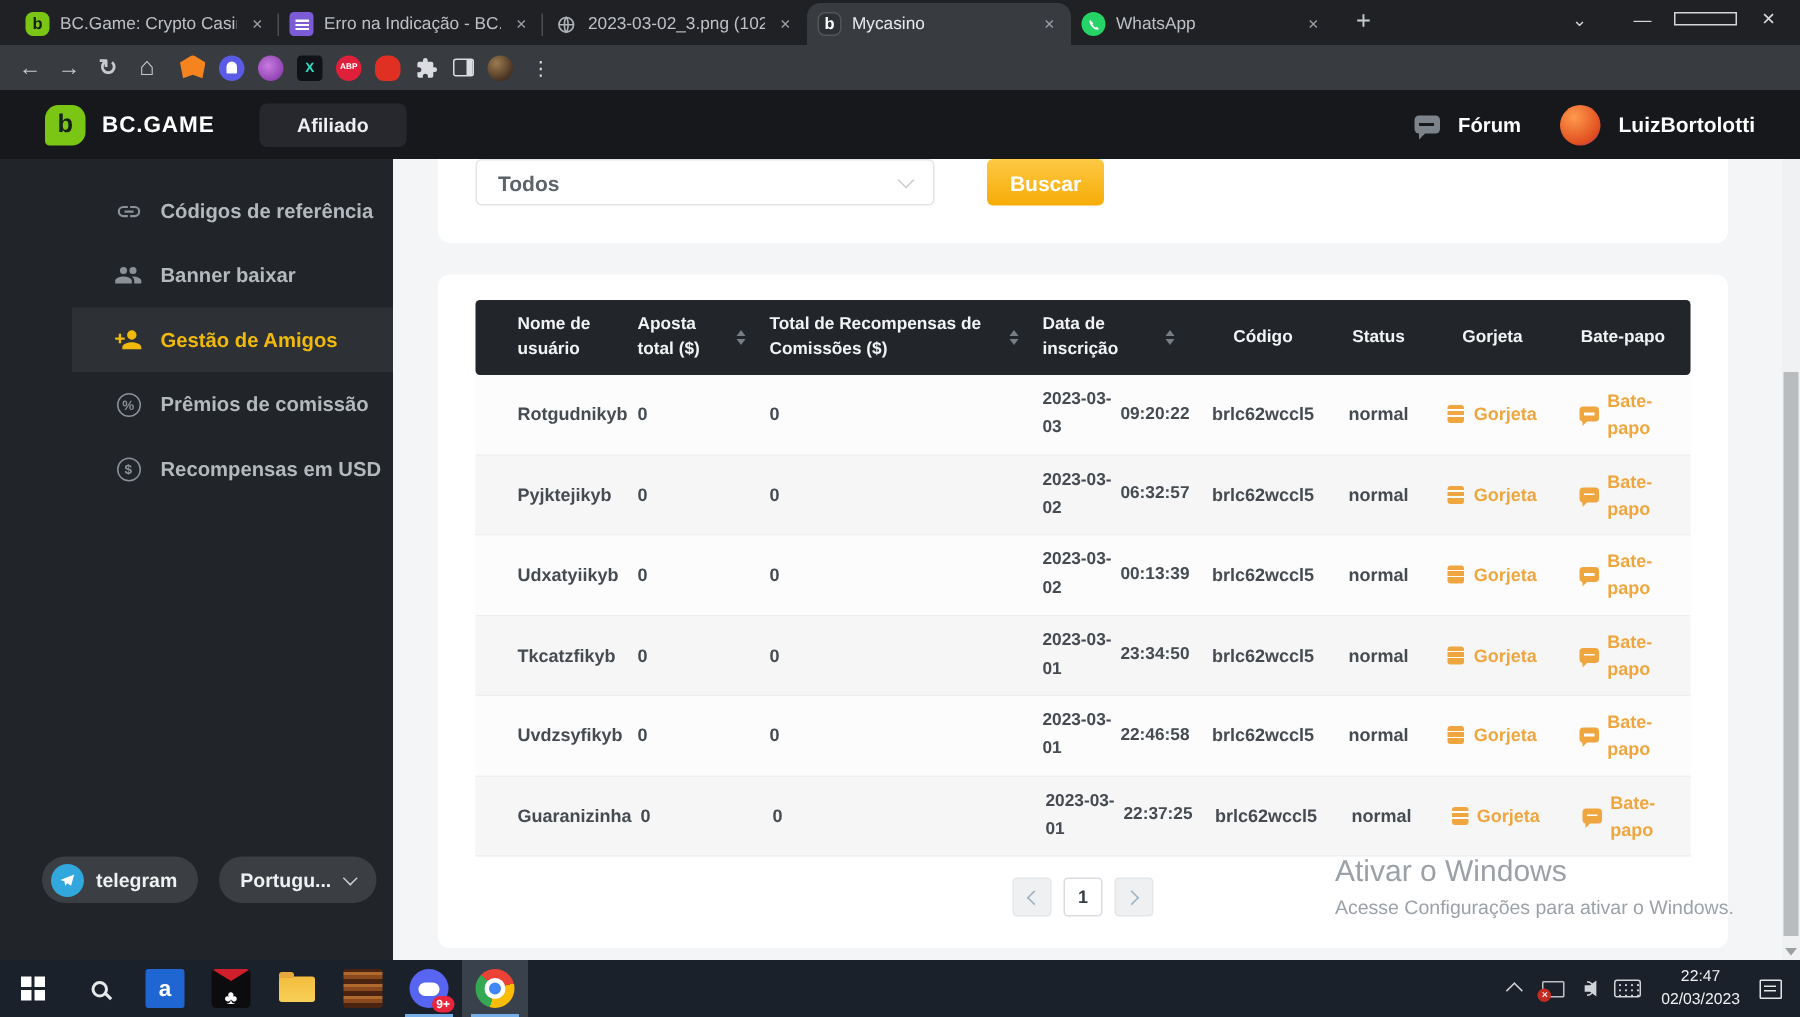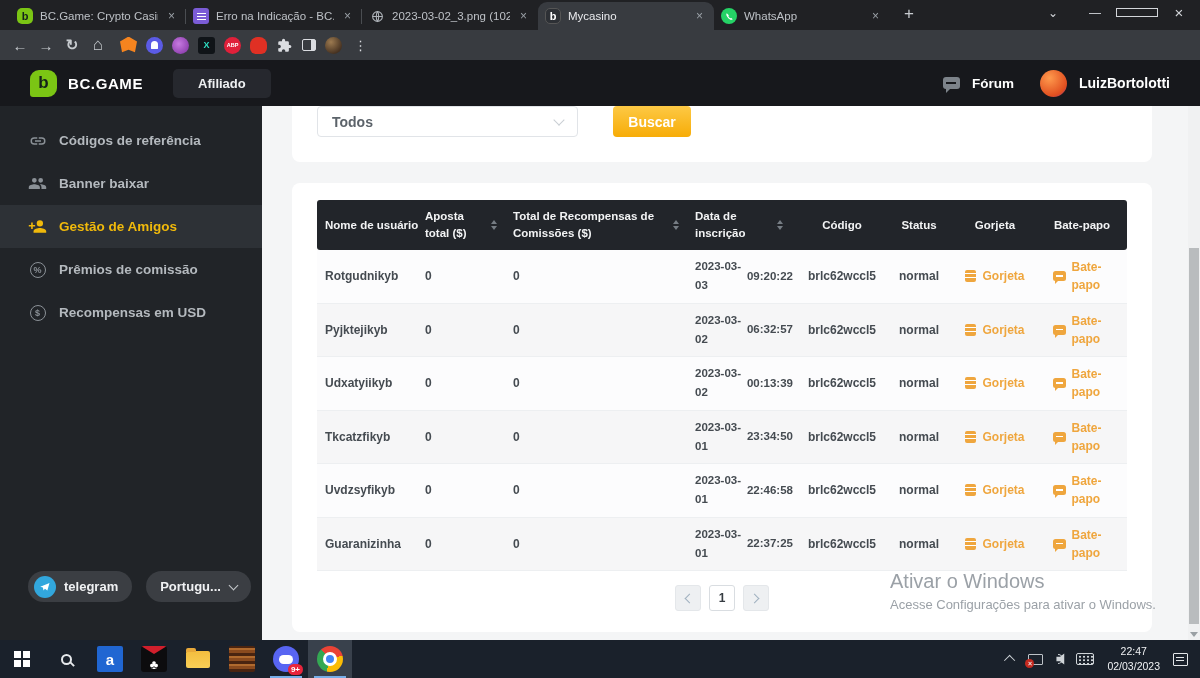--- a/index.html
+++ b/index.html
@@ -61,47 +61,47 @@
   .forum-ic::after { content:""; position:absolute; left:3px; top:5px; width:10px; height:2px; background:#17181c; }
   .forum-label { color:#fff; font-weight:bold; font-size:13.5px; margin-right:14px; }
   .user-avatar { width:27px; height:27px; border-radius:50%; background:radial-gradient(circle at 35% 30%, #ff9a4d, #e04e1f 70%, #7b2ca8); }
   .user-name { color:#fff; font-weight:bold; font-size:14px; }
 
   
   .workspace { flex:1; display:flex; position:relative; min-height:0; }
 
   
   .sidebar { width:262px; background:#212428; flex:none; position:relative; padding-top:13px; }
-  .side-item { height:43px; display:flex; align-items:center; padding-left:28px; gap:12px; color:#b4b9be; font-size:13.5px; font-weight:bold; }
+  .side-item { height:43px; display:flex; align-items:center; padding-left:28px; gap:12px; color:#b4b9be; font-size:13.5px; font-weight:bold;margin-left:48px; }
   .side-item .s-ic { width:19px; height:19px; flex:none; display:flex; align-items:center; justify-content:center; color:#8b9197; }
   .side-item.active { background:#2d3136; color:#f0b90b; }
   .side-item.active .s-ic { color:#f0b90b; }
   .circle-ic { width:16px; height:16px; border-radius:50%; border:1.6px solid currentColor; font-size:9px; font-weight:bold; display:flex; align-items:center; justify-content:center; color:inherit; }
   .side-bottom { position:absolute; bottom:38px; left:28px; display:flex; gap:14px;justify-content:space-between; }
   .pill { height:31px; background:#3b3e43; border-radius:16px; display:flex; align-items:center; padding:0 14px 0 6px; color:#f0f1f3; font-size:13px; font-weight:bold; gap:8px; }
   .tg-circle { width:22px; height:22px; border-radius:50%; background:#32a7dd; display:flex; align-items:center; justify-content:center; }
   .pill.lang { padding:0 14px; gap:9px; }
   .chev-dn { width:7px; height:7px; border-left:1.7px solid #c6cacd; border-bottom:1.7px solid #c6cacd; transform:rotate(-45deg); margin-top:-3px; }
 
   
   .main { flex:1; background:#f4f5f6; position:relative; padding:0 48px 0 30px; overflow:hidden; }
   .panel { background:#fff; border-radius:8px; }
   .filter-panel { height:56px; border-radius:0 0 8px 8px; display:flex; align-items:flex-start; padding:0 25px; }
-  .select { width:261px; height:31px; border:1px solid #e1e4e8; border-radius:4px; display:flex; align-items:center; padding:0 14px; color:#5c636a; font-size:14px; font-weight:bold; background:#fff; }
+  .select { width:306px; height:31px; border:1px solid #e1e4e8; border-radius:4px; display:flex; align-items:center; padding:0 14px; color:#5c636a; font-size:14px; font-weight:bold; background:#fff; }
   .select .chev { margin-left:auto; width:8px; height:8px; border-left:1.6px solid #c9ced3; border-bottom:1.6px solid #c9ced3; transform:rotate(-45deg); margin-top:-4px; }
   .search-btn { margin-left:35px; width:78px; height:31px; border:none; border-radius:4px; background:linear-gradient(180deg,#fdc945,#f7ac07); color:#fff; font-weight:bold; font-size:14px; font-family:inherit; }
   .table-panel { margin-top:21px; height:449px; padding:17px 25px 0; }
 
   
   .thead { background:#22252a; border-radius:3px; height:50px; display:flex; align-items:center; color:#f2f3f4; font-size:11.5px; font-weight:bold; line-height:1.45; }
   .t-row { height:53.5px; display:flex; align-items:center; border-bottom:1px solid #edeff1; font-size:12px; font-weight:bold; color:#454b51; }
   .t-row:nth-child(odd) { background:#f6f6f7; }
   .t-row:nth-child(even) { background:#fcfcfd; }
   .tc { padding-right:6px; }
-  .c1 { flex:0 0 108px; padding-left:8px; }
+  .c1 { flex:0 0 108px; padding-left:28px; }
   .c2 { flex:0 0 88px; display:flex; align-items:center; }
   .c3 { flex:0 0 182px; display:flex; align-items:center; }
   .c4 { flex:0 0 104px; display:flex; align-items:center; }
   .c5 { flex:0 0 92px; text-align:center; }
   .c6 { flex:0 0 62px; text-align:center; }
   .c7 { flex:0 0 90px; display:flex; justify-content:center; }
   .c8 { flex:0 0 84px; display:flex; justify-content:center; }
   .sorter { margin-left:auto; margin-right:10px; display:flex; flex-direction:column; gap:2px; }
   .sorter i { width:0; height:0; border-left:3.5px solid transparent; border-right:3.5px solid transparent; }
   .sorter .up { border-bottom:4px solid #767d84; }

